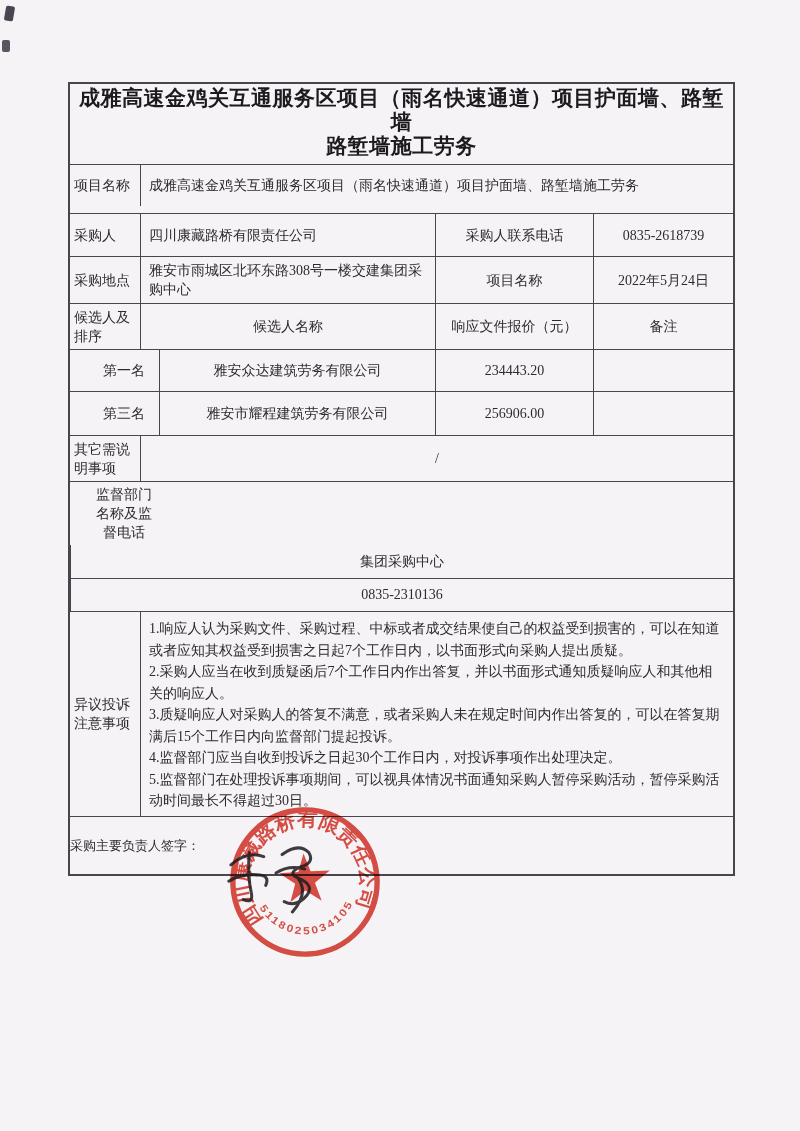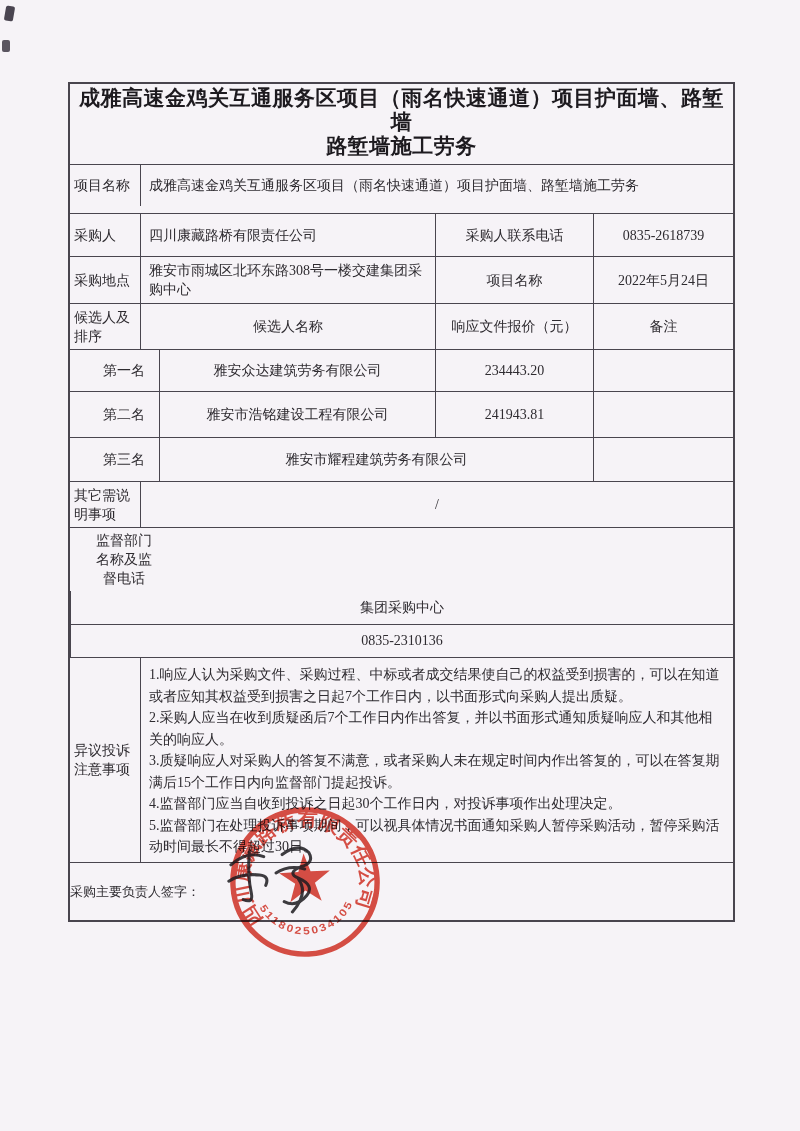--- a/index.html
+++ b/index.html
@@ -80,30 +80,25 @@
     <div class="cell c4">备注</div>
   </div>
 
   <div class="row h42">
     <div class="cell c1 labelcenter">第一名</div>
     <div class="cell c2 center">雅安众达建筑劳务有限公司</div>
     <div class="cell c3">234443.20</div>
     <div class="cell c4"></div>
   </div>
 
-  <div class="row h46">
-    <div class="cell c1 labelcenter">第二名</div>
-    <div class="cell c2 center">雅安市浩铭建设工程有限公司</div>
-    <div class="cell c3">241943.81</div>
-    <div class="cell c4"></div>
-  </div>
 
   <div class="row h44">
     <div class="cell c1 labelcenter">第三名</div>
     <div class="cell c2 center">雅安市耀程建筑劳务有限公司</div>
+    <div class="cell c3">256906.00</div>
     <div class="cell c4"></div>
   </div>
 
   <div class="row h46">
     <div class="cell c1">其它需说明事项</div>
     <div class="cell c2 center">/</div>
   </div>
 
   <div class="row" style="min-height:69px;flex-direction:column;">
     <div class="cell c1 labelcenter">监督部门名称及监督电话</div>

